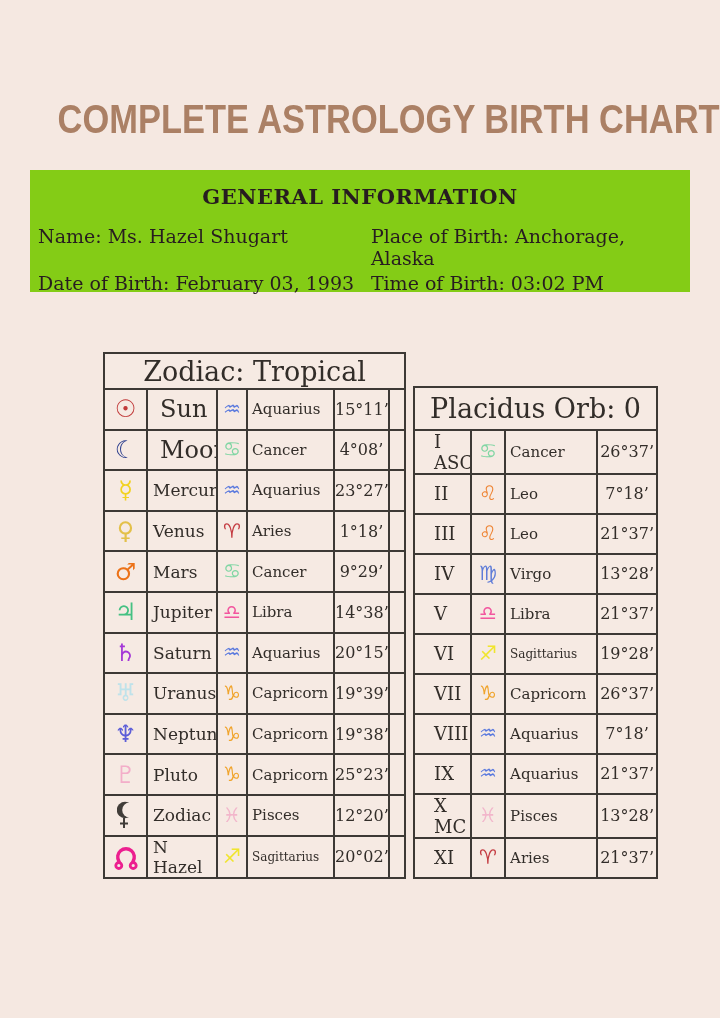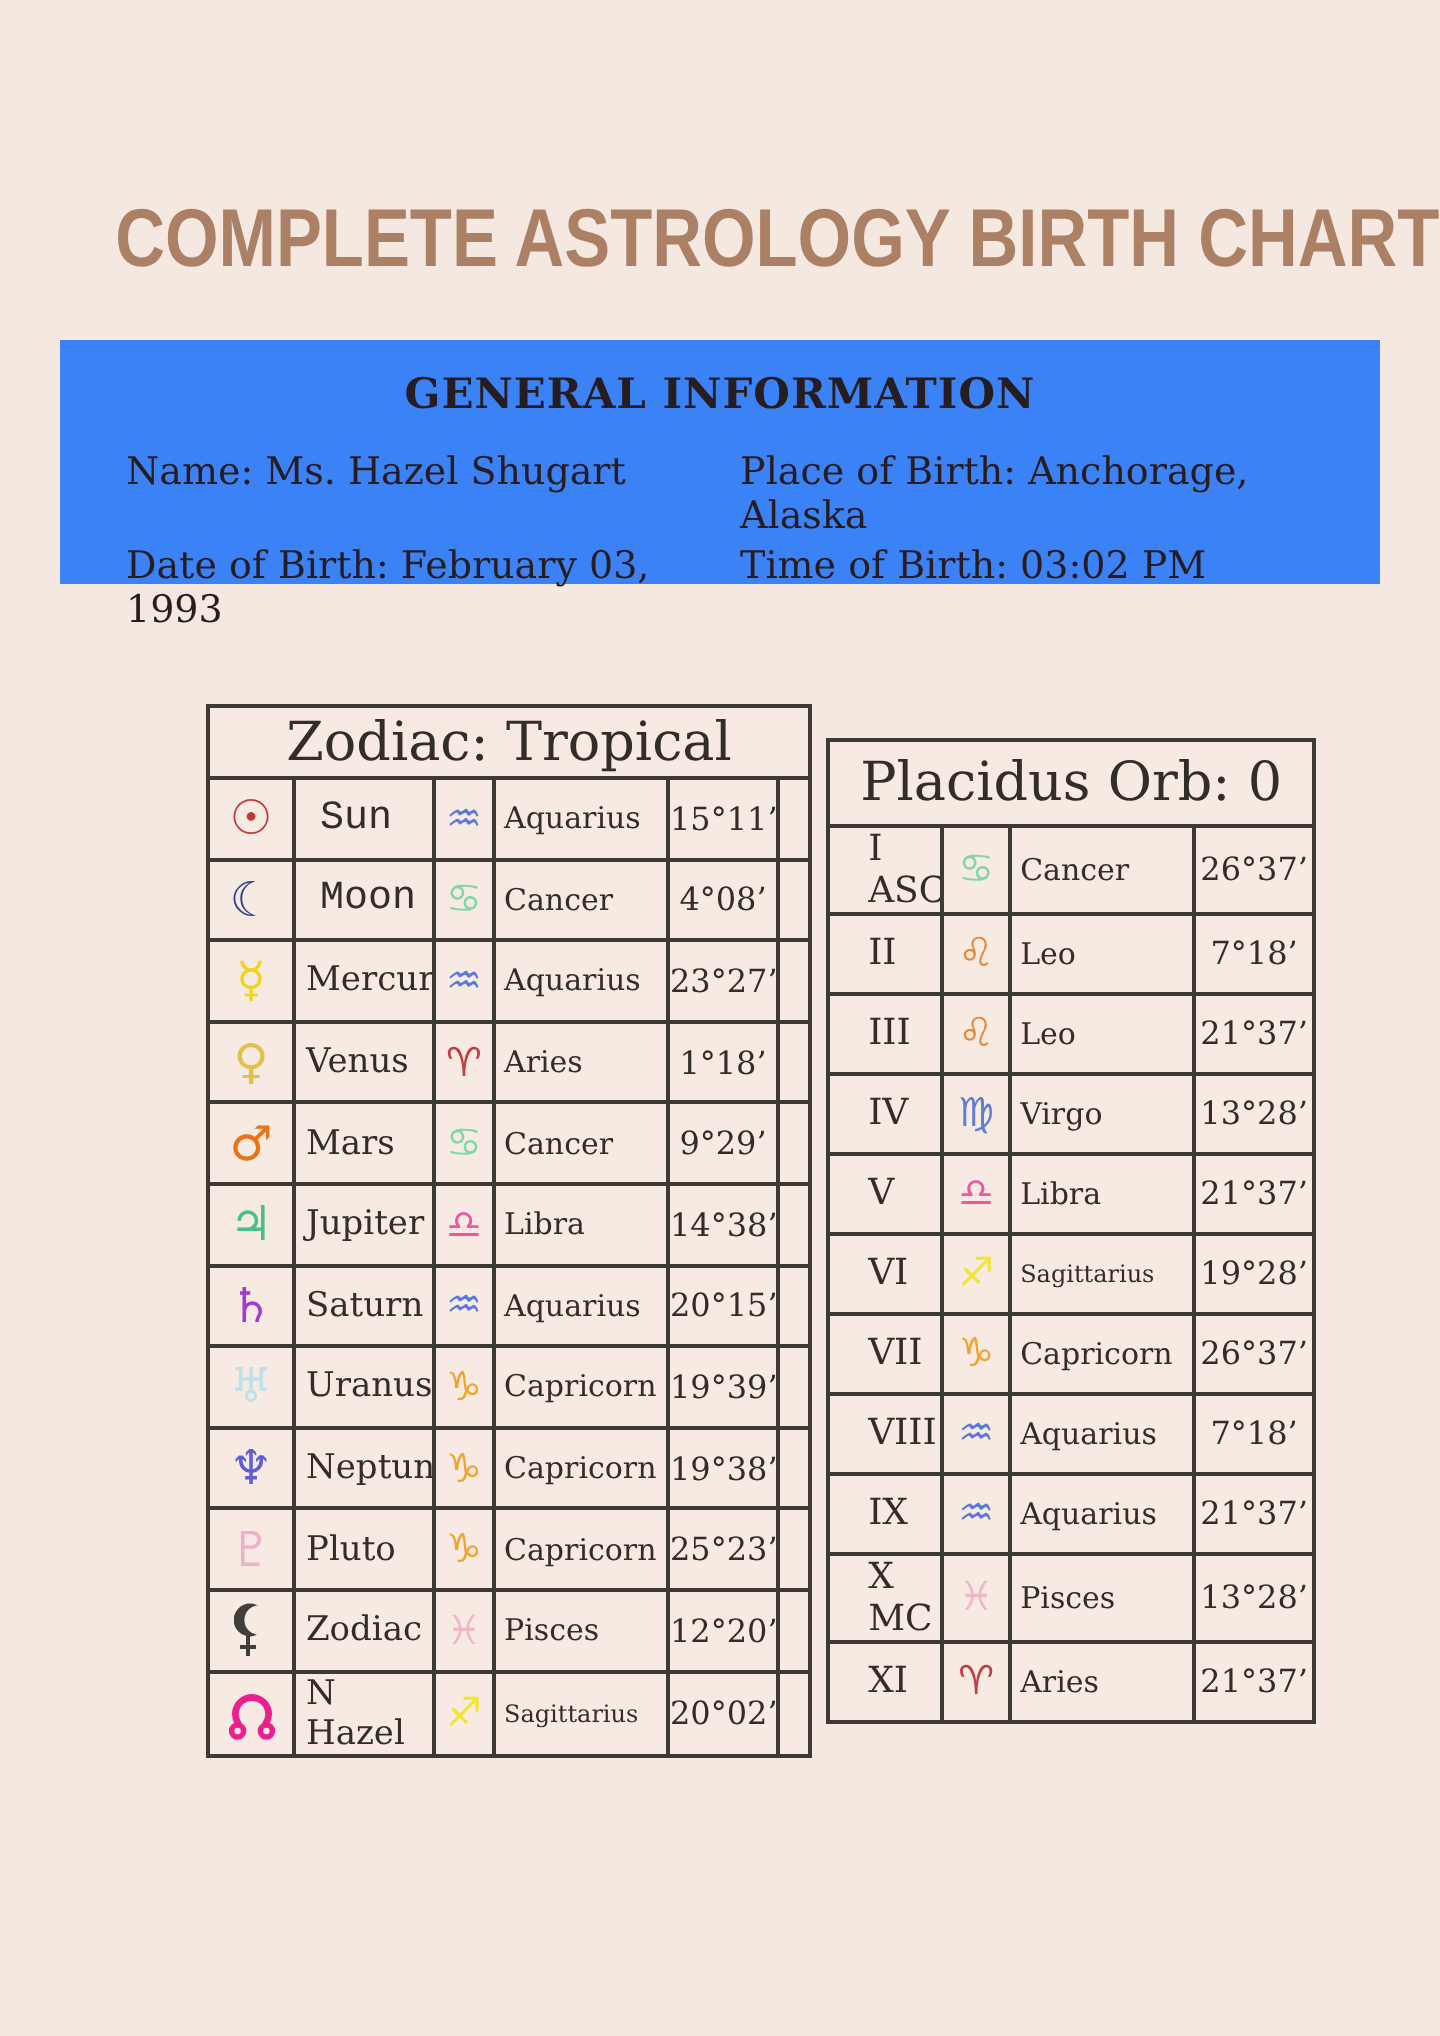--- a/index.html
+++ b/index.html
@@ -19,43 +19,43 @@
     font-size:41px;
     color:#ab8065;
     transform:scaleX(0.84);
     white-space:nowrap;
     letter-spacing:0px;
   }
   
   .info-panel{
     width:660px;height:122px;box-sizing:border-box;
     margin:27px auto 15px;
-    background:#3b82f6;
-    padding:12px 33px 0;
+    background:#84cc16;
+    padding:12px 8px 0;
   }
   .info-heading{
     margin:2px 0 16px;
     text-align:center;
     font-size:21px;
     font-weight:bold;
     letter-spacing:0.5px;
     color:#271c20;
   }
   .info-grid{
     display:grid;
     grid-template-columns:1.07fr 1fr;
     row-gap:3px;
     font-size:19px;
     color:#271c20;
   }
   .info-grid p{margin:0;}
   
   .tables{
     display:flex;
-    align-items:center;
+    align-items:flex-end;
     margin:60px 0 0 103px;
   }
   table{
     border-collapse:collapse;
     table-layout:fixed;
     background:#f6eae3;
   }
   th,td{
     border:2px solid #3d3935;
     padding:0;
@@ -76,21 +76,21 @@
   .icon-cell{text-align:center;vertical-align:middle;}
   .pglyph{
     font-family:"DejaVu Sans", sans-serif;
     font-size:24px;line-height:1;
   }
   .sglyph{
     font-family:"DejaVu Sans", sans-serif;
     font-size:20px;line-height:1;
   }
   .name-cell{font-size:17px;padding-left:5px;}
-  .name-cell.big{font-size:20px;padding-left:12px;font-family:Liberation Mono, monospace;}
+  .name-cell.big{font-size:24px;padding-left:12px;}
   .house-cell{font-size:18px;padding-left:19px;}
   .sname-cell{font-size:15px;padding-left:4px;}
   .sname-cell.small{font-size:12px;}
   .deg-cell{font-size:16px;text-align:center;}
   svg{vertical-align:middle;}
   
   .ztable col.c-icon{width:43px}
   .ztable col.c-name{width:70px}
   .ztable col.c-sicon{width:30px}
   .ztable col.c-sname{width:87px}

